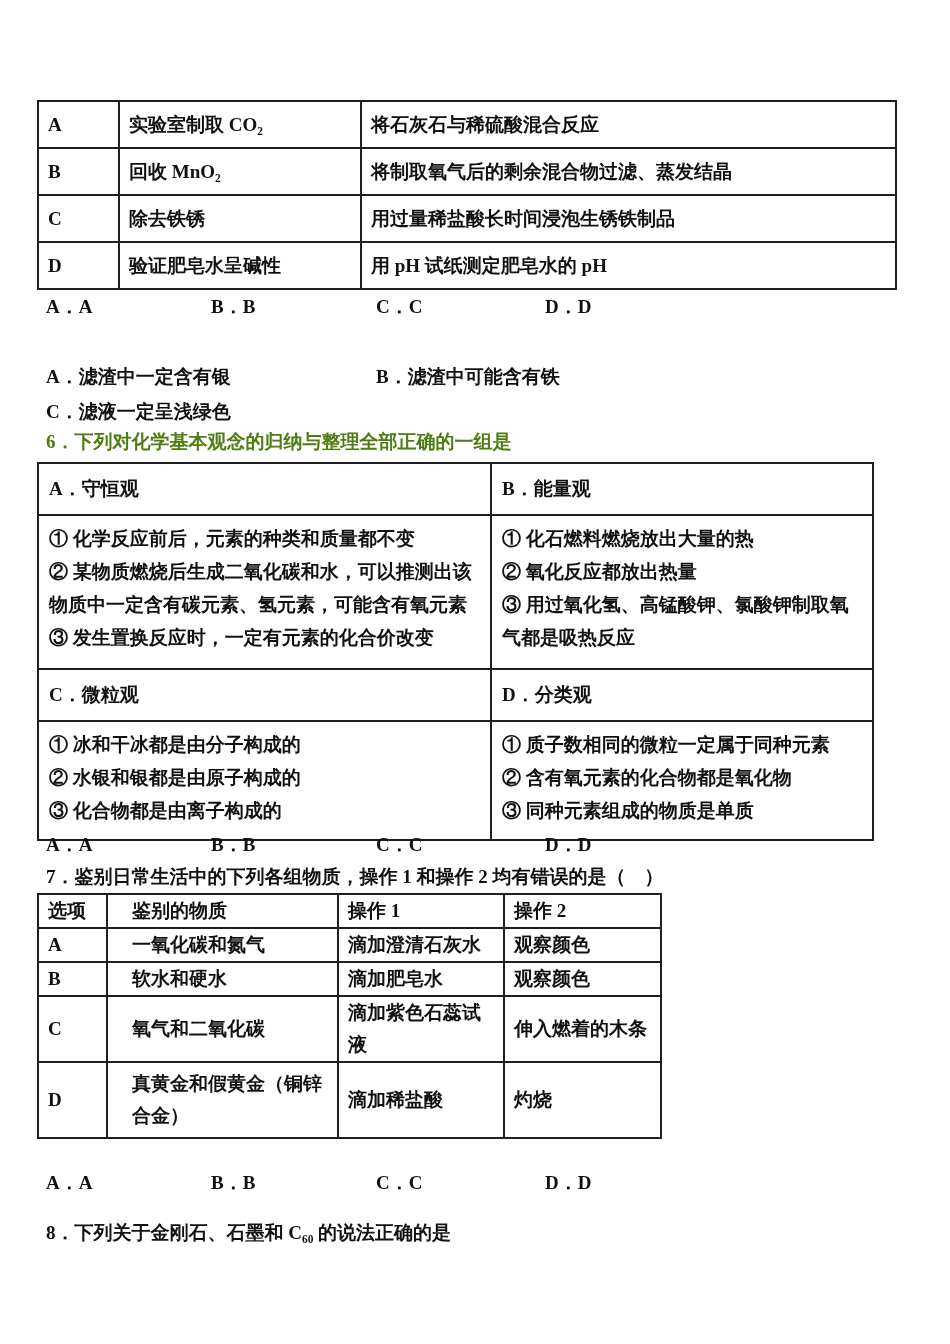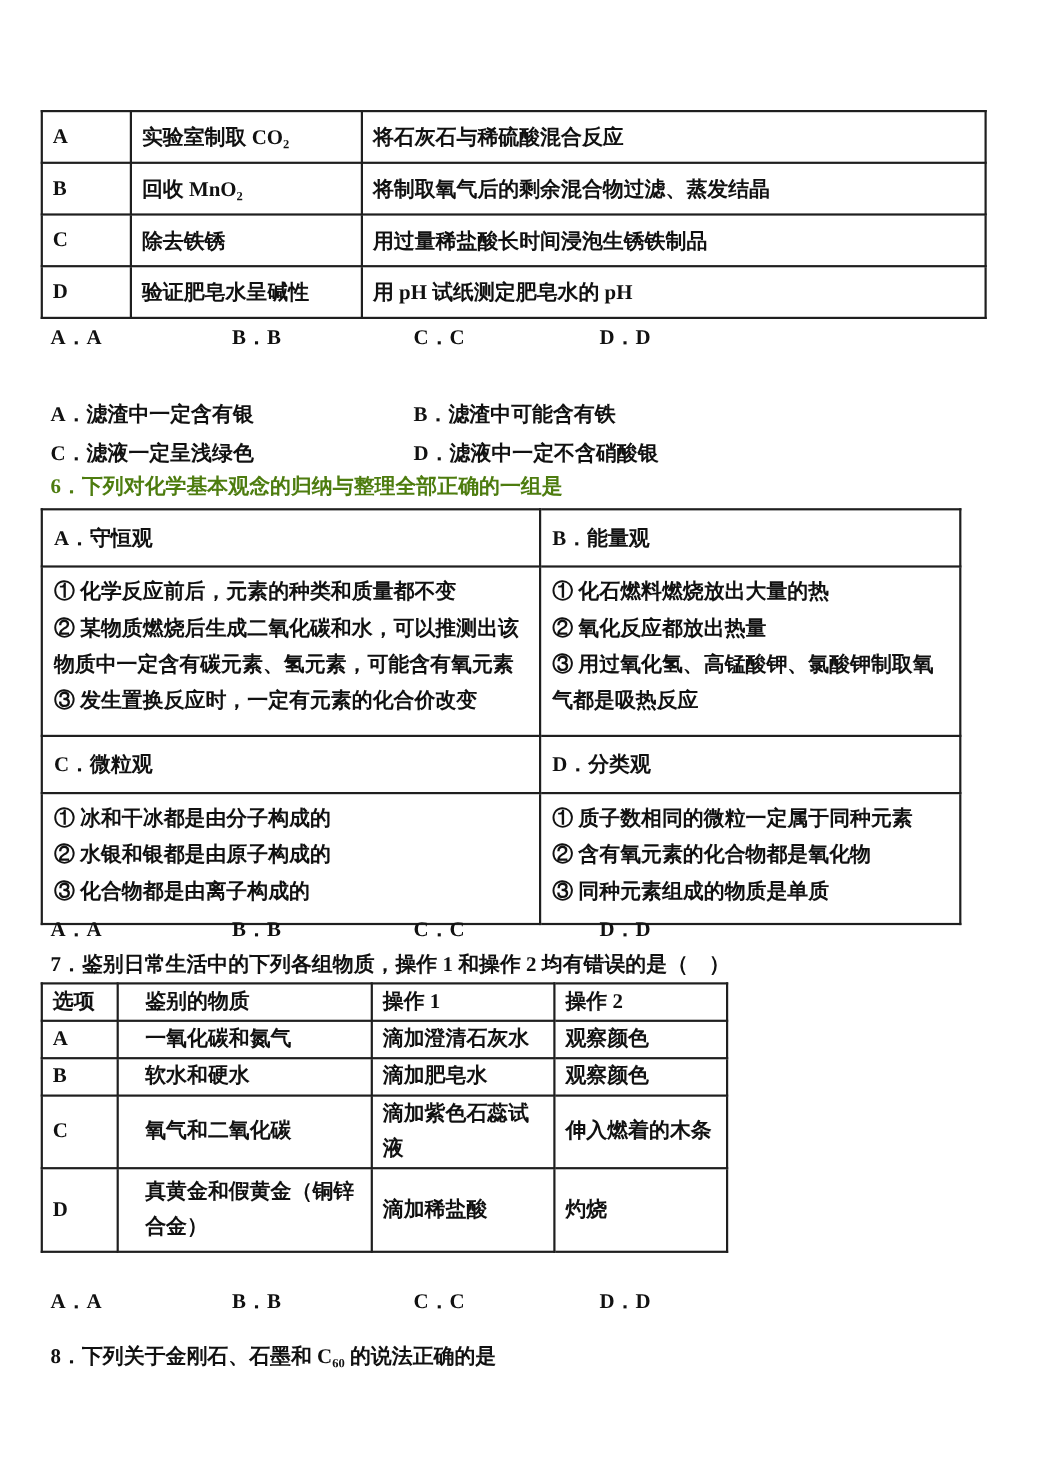--- a/index.html
+++ b/index.html
@@ -7,21 +7,21 @@
     position:relative;width:950px;height:1344px;background:#ffffff;
     font-family:"Liberation Serif","DejaVu Serif",serif;color:#111;overflow:hidden;
   }
   .regular{font-weight:400;color:#4d7c0f;}
   table{border-collapse:collapse;table-layout:fixed;}
   td{border:2px solid #1f1f1f;box-sizing:border-box;word-break:break-all;}
   
   .tbl1{position:absolute;left:37px;top:100px;width:860px;}
   .tbl1 td{height:47px;font-size:19px;font-weight:700;vertical-align:middle;padding:0 9px;}
   .tbl1 .c1{width:81px;}
-  .tbl1 .c2{width:210px;margin-left:42px;}
+  .tbl1 .c2{width:242px;margin-left:42px;}
   
   .ansrow{position:absolute;left:0;width:807px;height:24px;font-size:19px;font-weight:700;}
   .ansrow span{position:absolute;top:0;white-space:nowrap;}
   .ansrow .pa{left:46px;} .ansrow .pb{left:211px;} .ansrow .pc{left:376px;} .ansrow .pd{left:545px;}
   
   .qline{position:absolute;left:46px;width:870px;font-size:19px;font-weight:700;white-space:nowrap;}
   
   .optrow{position:absolute;left:0;width:950px;height:26px;font-size:19px;font-weight:700;}
   .optrow span{position:absolute;top:0;white-space:nowrap;}
   .optrow .o1{left:46px;} .optrow .o2{left:376px;}
@@ -75,21 +75,20 @@
     <span class="pc">C．C</span>
     <span class="pd">D．D</span>
   </div>
 
   <div class="optrow" style="top:364px;">
     <span class="o1">A．滤渣中一定含有银</span>
     <span class="o2">B．滤渣中可能含有铁</span>
   </div>
   <div class="optrow" style="top:399px;">
     <span class="o1">C．滤液一定呈浅绿色</span>
-    <span class="o2">D．滤液中一定不含硝酸银</span>
   </div>
 
   <div class="qline regular" style="top:429px;">6．下列对化学基本观念的归纳与整理全部正确的一组是</div>
 
   <table class="tbl2">
     <tbody>
         <tr class="hdr">
       <td class="lcol">A．守恒观</td>
       <td>B．能量观</td>
     </tr>

